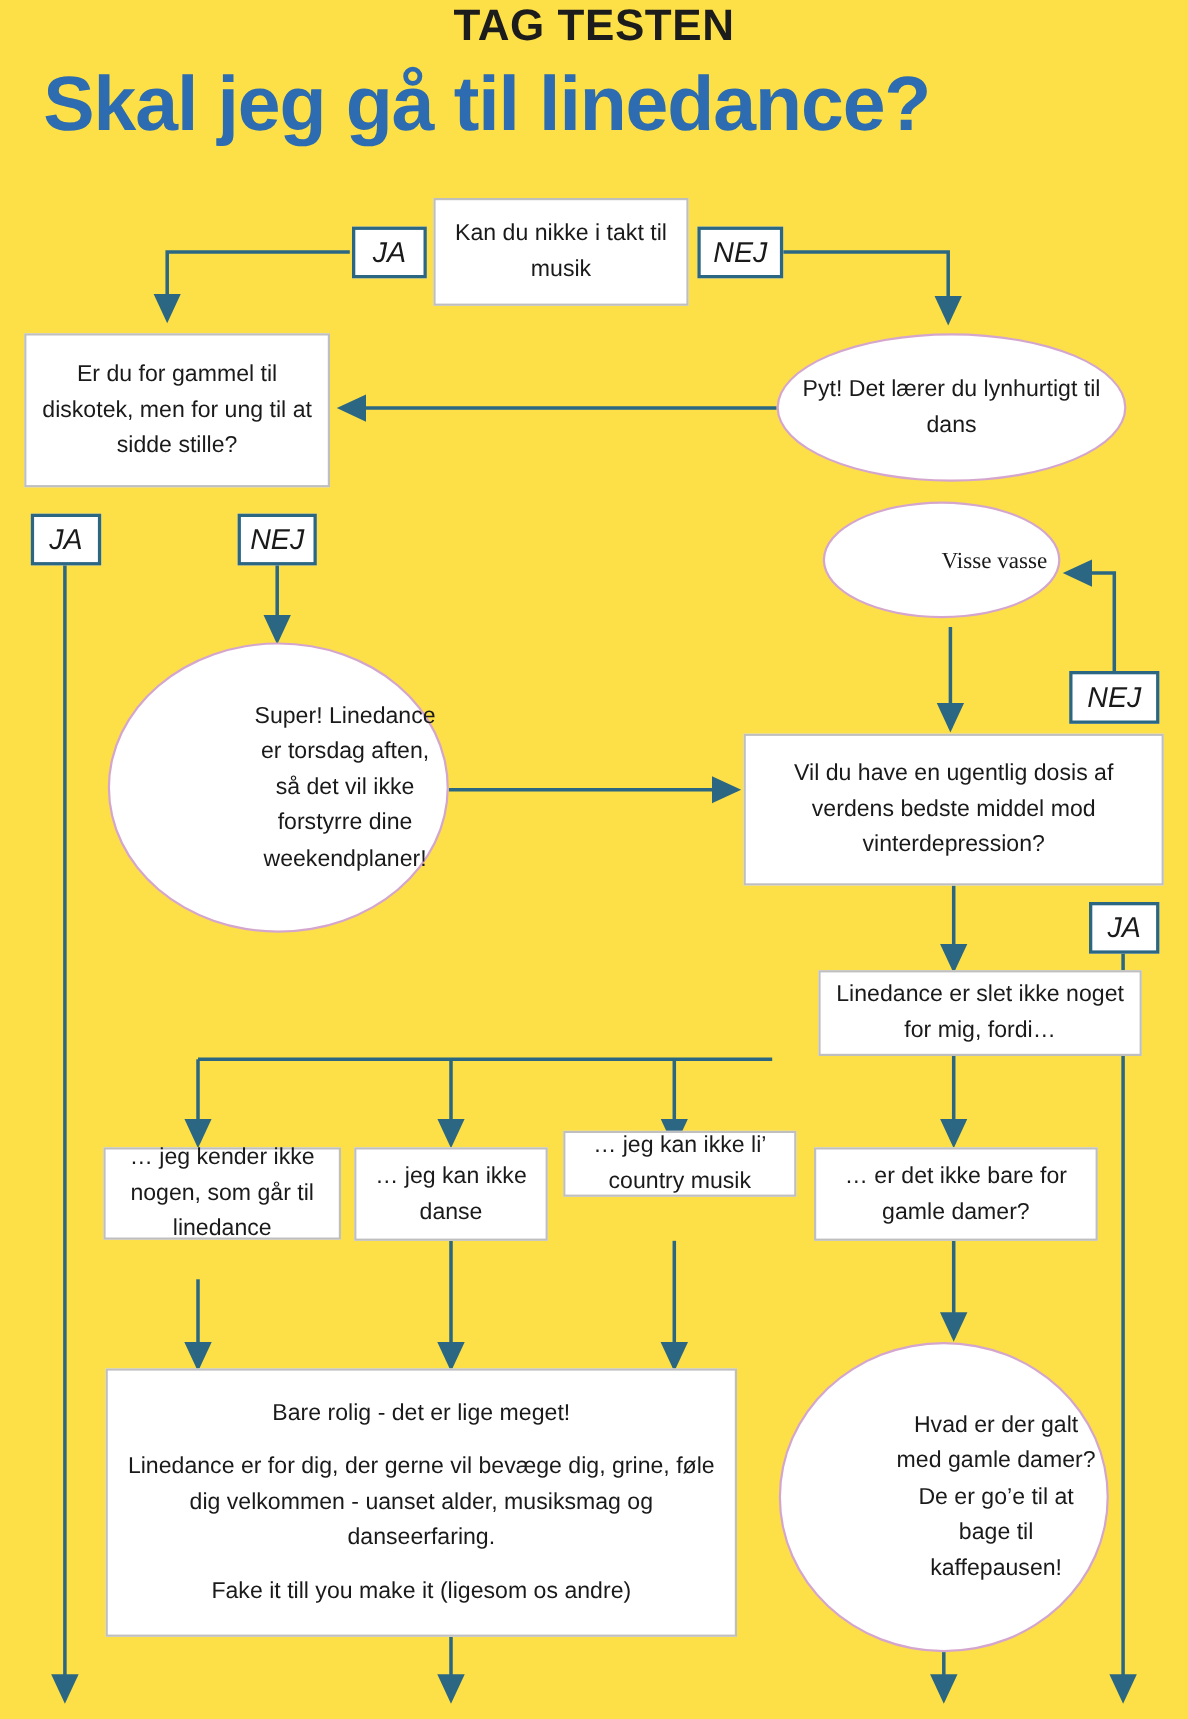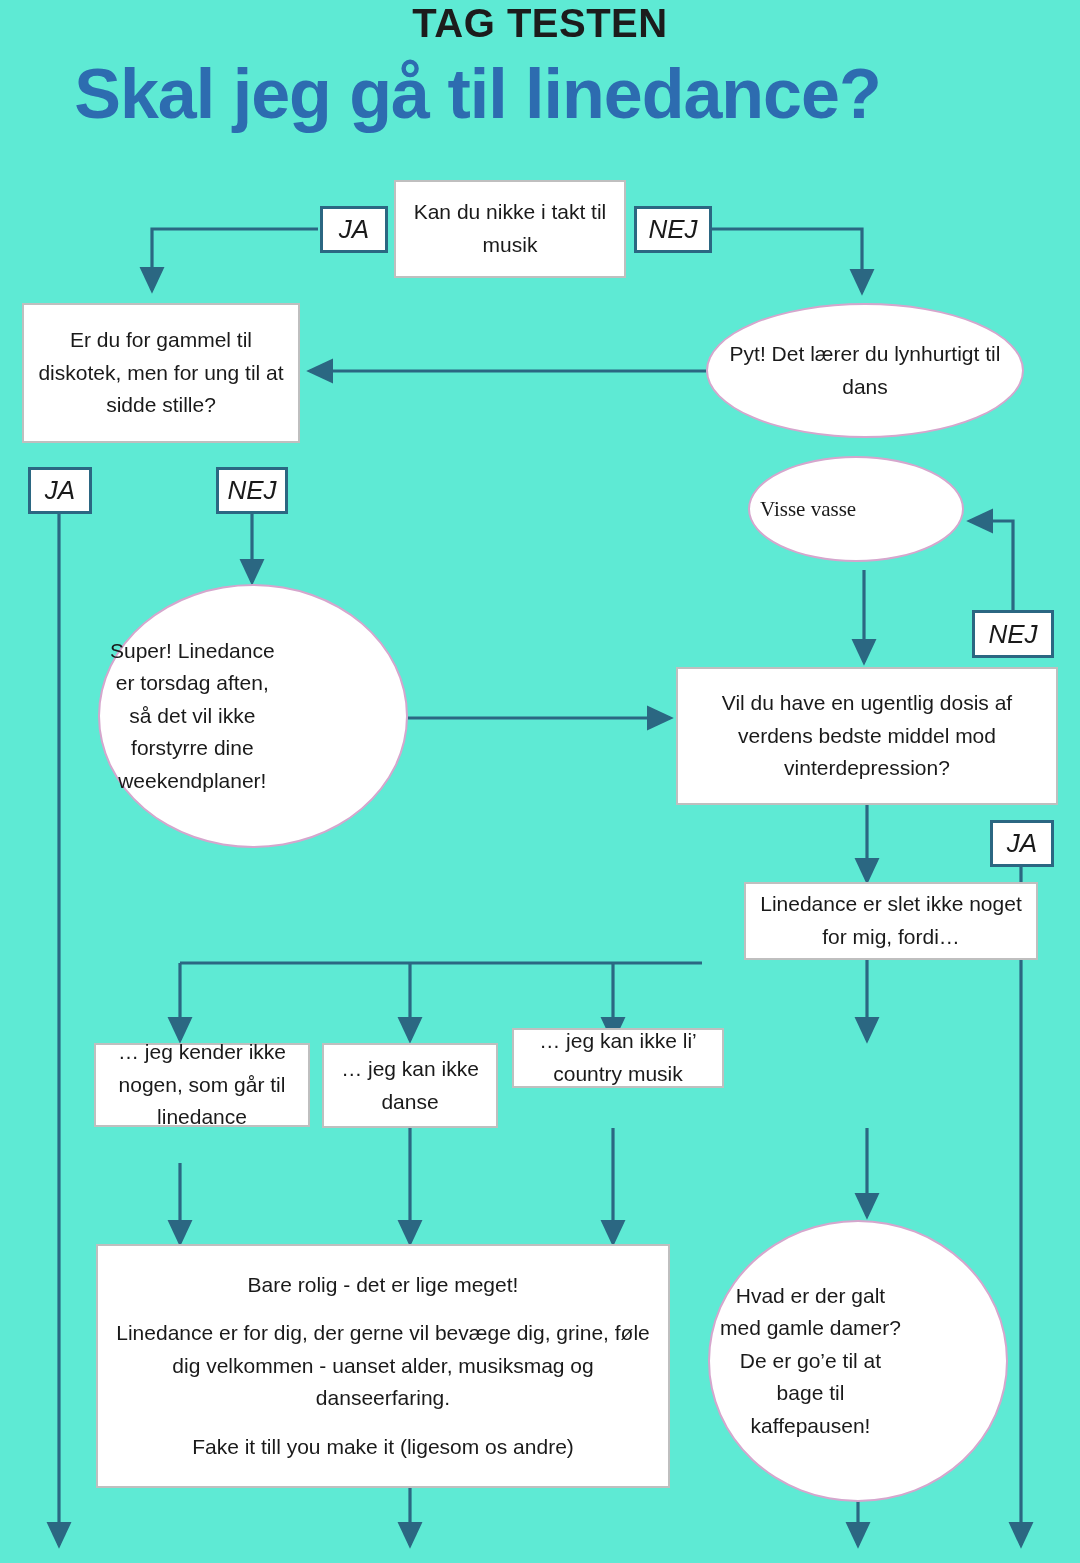--- a/index.html
+++ b/index.html
@@ -5,21 +5,21 @@
   html,body{margin:0;padding:0;background:#ffffff;}
   body{
     font-family:"Liberation Sans", sans-serif;
     color:#1a1a1a;
   }
   #page{
     position:relative;
     width:1080px;
     height:1563px;
     overflow:hidden;
-    background:#5eead4;
+    background:#fde047;
   }
   
   .kicker{
     position:absolute;
     left:0; top:2px; width:1080px;
     text-align:center;
     font-size:40px;
     font-weight:bold;
     letter-spacing:0.5px;
     color:#1c1c1c;
@@ -28,29 +28,28 @@
   .headline{
     position:absolute;
     left:0; top:58px; width:885px;
     text-align:center;
     font-size:70px;
     font-weight:bold;
     color:#2d6cb0;
     letter-spacing:-1px;
     line-height:1.05;
     white-space:nowrap;
-    padding-left:35px;
   }
   
   .node{
     position:absolute;
     box-sizing:border-box;
     display:flex;
     align-items:center;
-    justify-content:flex-start;
+    justify-content:flex-end;
     text-align:center;
     background:#ffffff;
     z-index:5;
   }
   .rect{
     border:2px solid #bfbfbf;
   }
   .oval{
     border:2px solid #d5a6cd;
     border-radius:50%;
@@ -182,20 +181,23 @@
   </div>
 
   <div class="node rect" style="left:322px;top:1043px;width:176px;height:85px;">
     <div class="txt">… jeg kan ikke danse</div>
   </div>
 
   <div class="node rect" style="left:512px;top:1028px;width:212px;height:60px;">
     <div class="txt">… jeg kan ikke li’ country musik</div>
   </div>
 
+  <div class="node rect" style="left:740px;top:1043px;width:258px;height:85px;">
+    <div class="txt">… er det ikke bare for gamle damer?</div>
+  </div>
 
   <div class="node rect big final" style="left:96px;top:1244px;width:574px;height:244px;">
     <div class="txt">
       <p class="para">Bare rolig - det er lige meget!</p>
       <p class="para">Linedance er for dig, der gerne vil bevæge dig, grine, føle dig velkommen - uanset alder, musiksmag og danseerfaring.</p>
       <p class="para">Fake it till you make it (ligesom os andre)</p>
     </div>
   </div>
 
   <div class="node oval" style="left:708px;top:1220px;width:300px;height:282px;">

